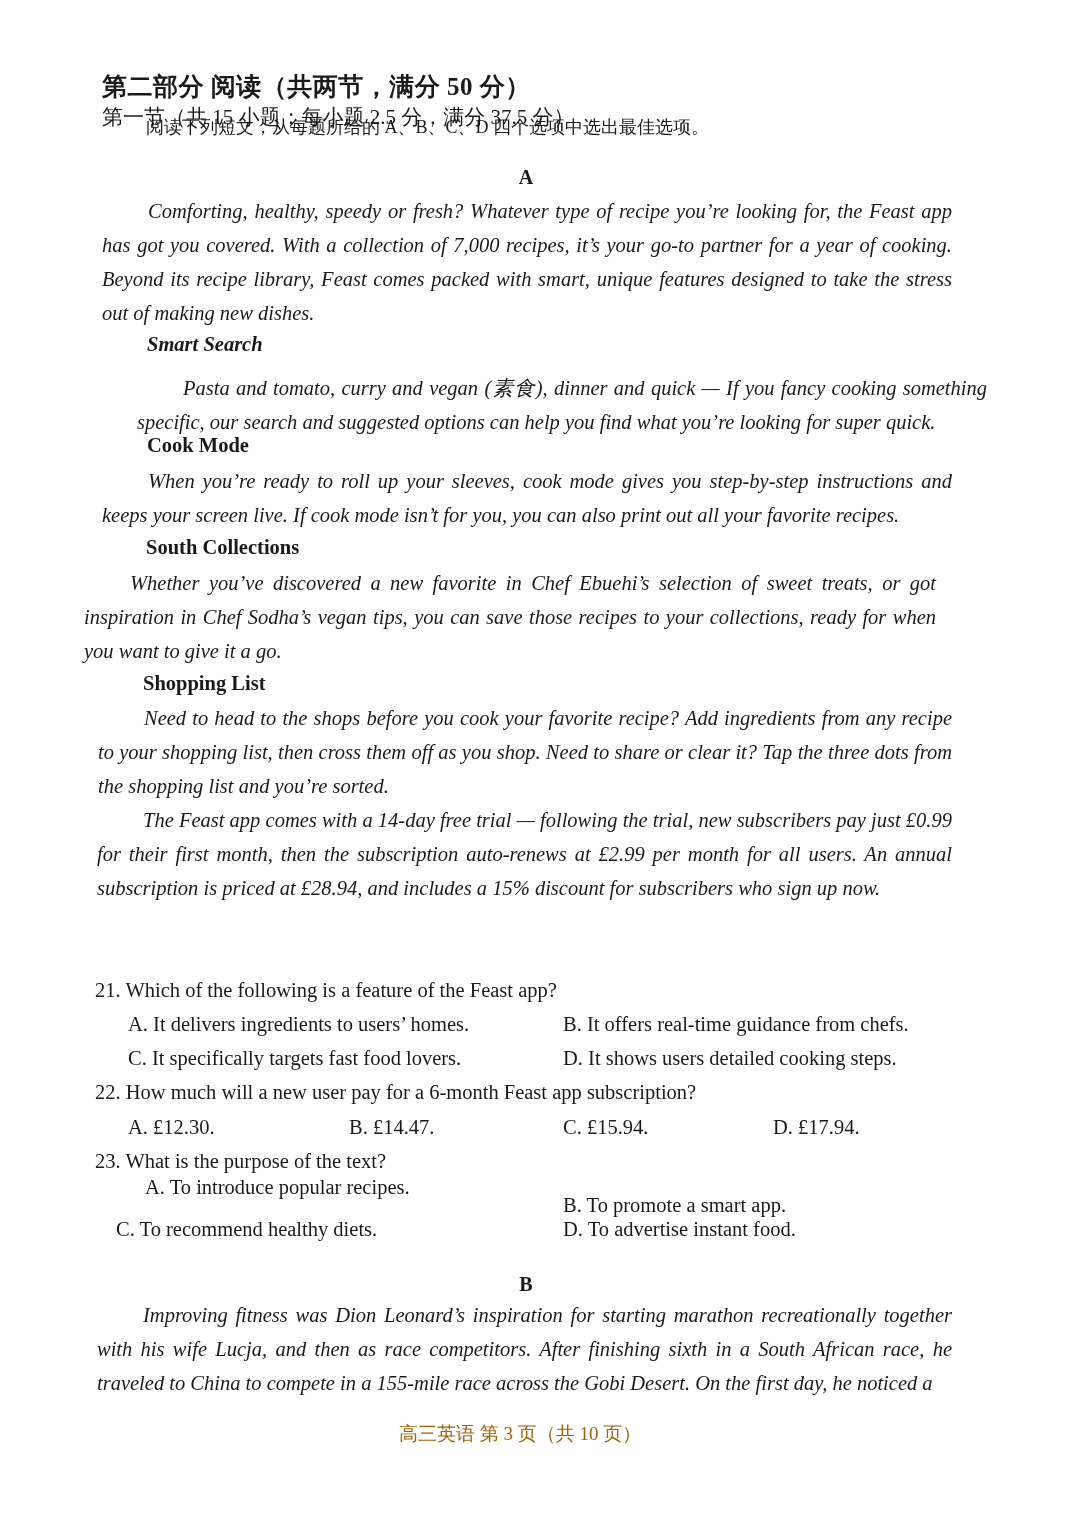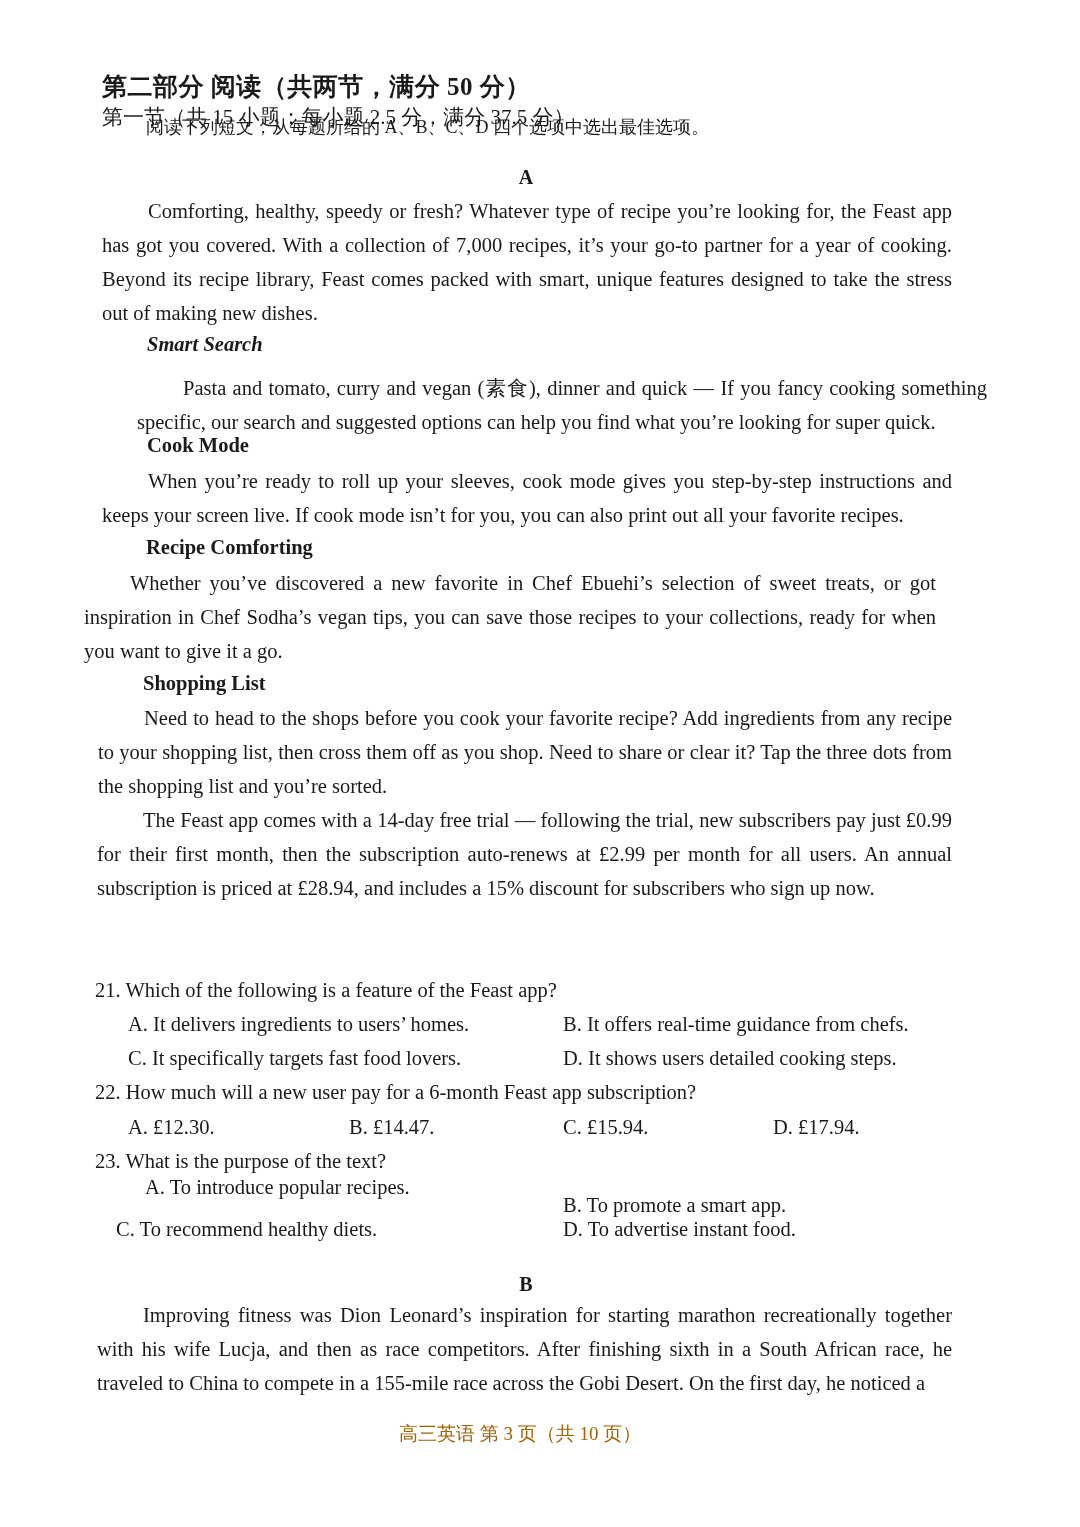--- a/index.html
+++ b/index.html
@@ -6,21 +6,21 @@
   body {
     width: 1080px; height: 1527px; position: relative; overflow: hidden;
     font-family: "Liberation Serif", "DejaVu Serif", serif;
     color: #1a1a1a;
   }
   .abs { position: absolute; white-space: nowrap; }
   .h1 { left: 102px; top: 70px; font-size: 25px; font-weight: bold; letter-spacing: 0.5px; }
   .h2 { left: 102px; top: 103px; font-size: 21px; }
   .instr { left: 146px; top: 115px; font-size: 18px; }
   .sec-letter { left: 0; width: 1052px; text-align: center; font-size: 20px; font-weight: bold; }
-  .para { position: absolute; font-size: 20.5px; line-height: 34px; text-align: justify; text-align-last: left; }
+  .para { position: absolute; font-size: 20.5px; line-height: 34px; text-align: justify; text-align-last: left; font-style: italic; }
   .para .ind { display: inline-block; width: 46px; }
   .sub { position: absolute; font-size: 20.5px; font-weight: bold; }
   .q { position: absolute; font-size: 20.5px; white-space: nowrap; }
   .opt { position: absolute; font-size: 20.5px; white-space: nowrap; }
   .footer { left: 0; width: 1040px; text-align: center; top: 1421px; font-size: 19px; color: #a16207; }
 </style>
 </head>
 <body>
 
 <div class="abs h1">第二部分 阅读（共两节，满分 50 分）</div>
@@ -30,21 +30,21 @@
 <div class="abs sec-letter" style="top:166px;">A</div>
 
 <div class="para" style="left:102px; top:194px; width:850px;"><span class="ind"></span><span>Comforting, healthy, speedy or fresh? Whatever type of recipe you’re looking for, the Feast app has got you covered. With a collection of 7,000 recipes, it’s your go-to partner for a year of cooking. Beyond its recipe library, Feast comes packed with smart, unique features designed to take the stress out of making new dishes.</span></div>
 
 <div class="sub" style="left:147px; top:333px;font-style:italic;">Smart Search</div>
 <div class="para" style="left:102px; top:371px; width:850px;margin-left:35px;"><span class="ind"></span><span>Pasta and tomato, curry and vegan (素食), dinner and quick — If you fancy cooking something specific, our search and suggested options can help you find what you’re looking for super quick.</span></div>
 
 <div class="sub" style="left:147px; top:434px;">Cook Mode</div>
 <div class="para" style="left:102px; top:464px; width:850px;"><span class="ind"></span><span>When you’re ready to roll up your sleeves, cook mode gives you step-by-step instructions and keeps your screen live. If cook mode isn’t for you, you can also print out all your favorite recipes.</span></div>
 
-<div class="sub" style="left:146px; top:536px;">Recipe Comforting</div>
+<div class="sub" style="left:146px; top:536px;">South Collections</div>
 <div class="para" style="left:84px; top:566px; width:852px;"><span class="ind"></span><span>Whether you’ve discovered a new favorite in Chef Ebuehi’s selection of sweet treats, or got inspiration in Chef Sodha’s vegan tips, you can save those recipes to your collections, ready for when you want to give it a go.</span></div>
 
 <div class="sub" style="left:143px; top:672px;">Shopping List</div>
 <div class="para" style="left:98px; top:701px; width:854px;"><span class="ind"></span><span>Need to head to the shops before you cook your favorite recipe? Add ingredients from any recipe to your shopping list, then cross them off as you shop. Need to share or clear it? Tap the three dots from the shopping list and you’re sorted.</span></div>
 
 <div class="para" style="left:97px; top:803px; width:855px;"><span class="ind"></span><span>The Feast app comes with a 14-day free trial — following the trial, new subscribers pay just £0.99 for their first month, then the subscription auto-renews at £2.99 per month for all users. An annual subscription is priced at £28.94, and includes a 15% discount for subscribers who sign up now.</span></div>
 
 <div class="q" style="left:95px; top:979px;">21. Which of the following is a feature of the Feast app?</div>
 <div class="opt" style="left:128px; top:1013px;">A. It delivers ingredients to users’ homes.</div>
 <div class="opt" style="left:563px; top:1013px;">B. It offers real-time guidance from chefs.</div>

